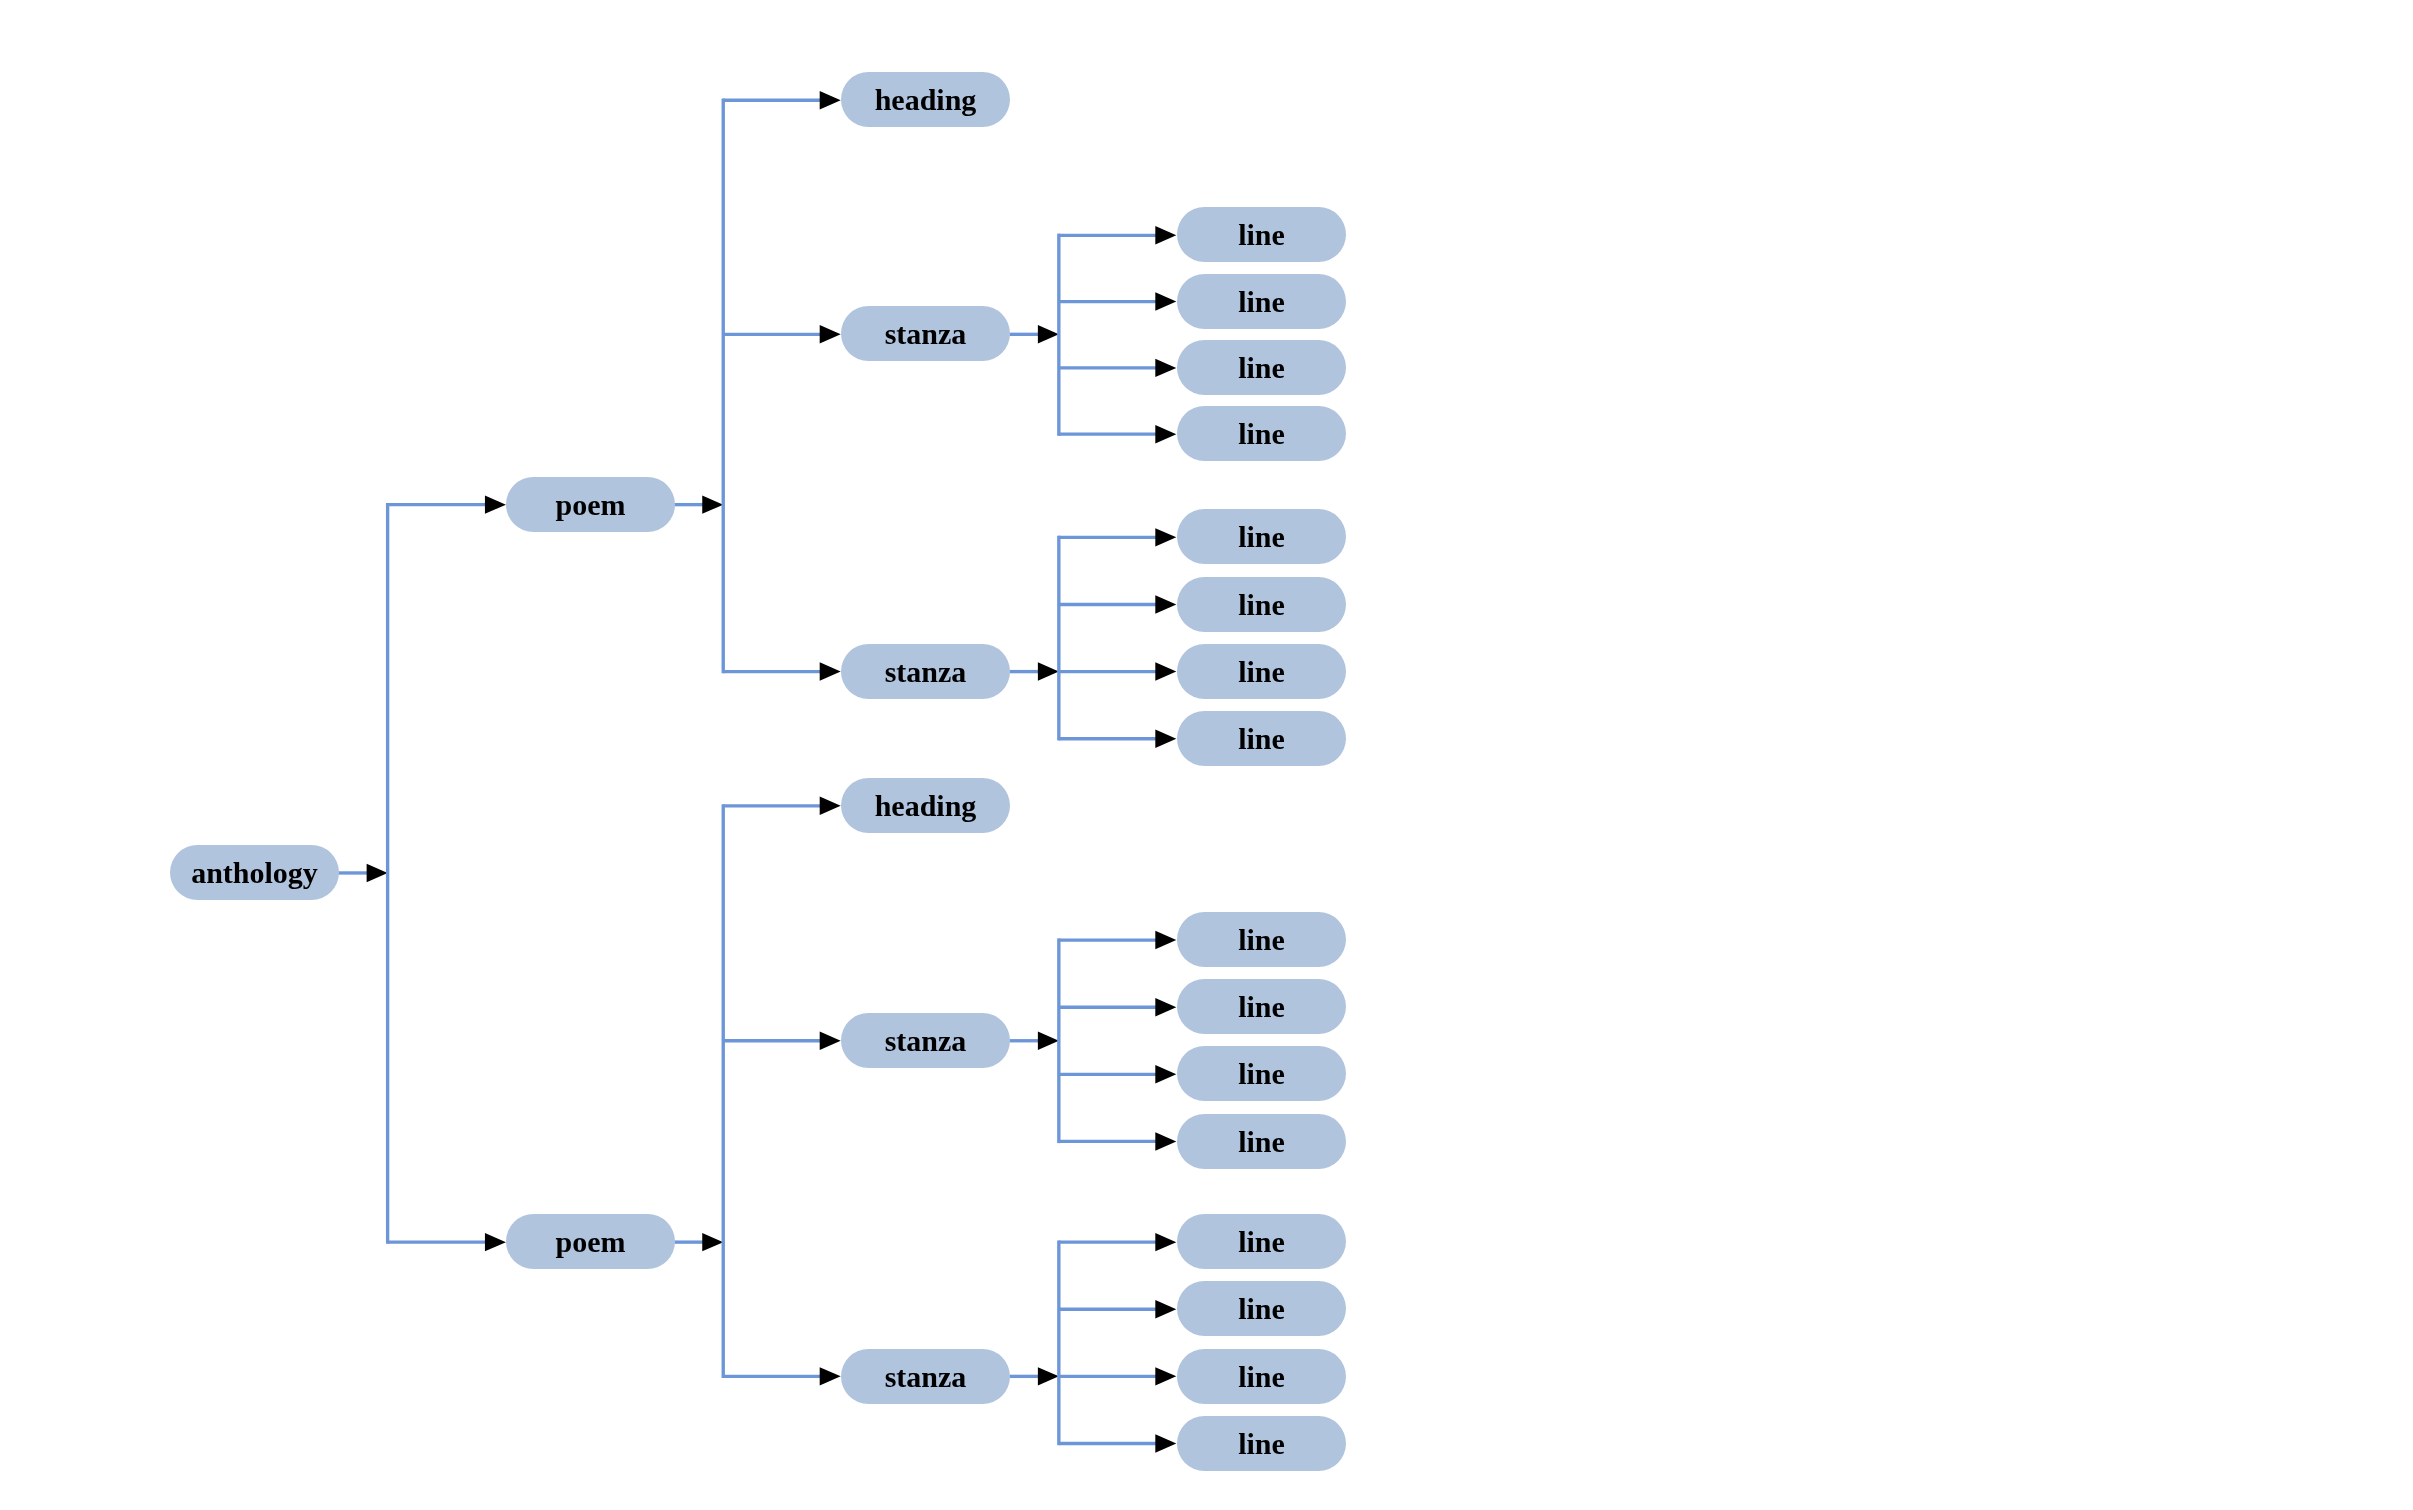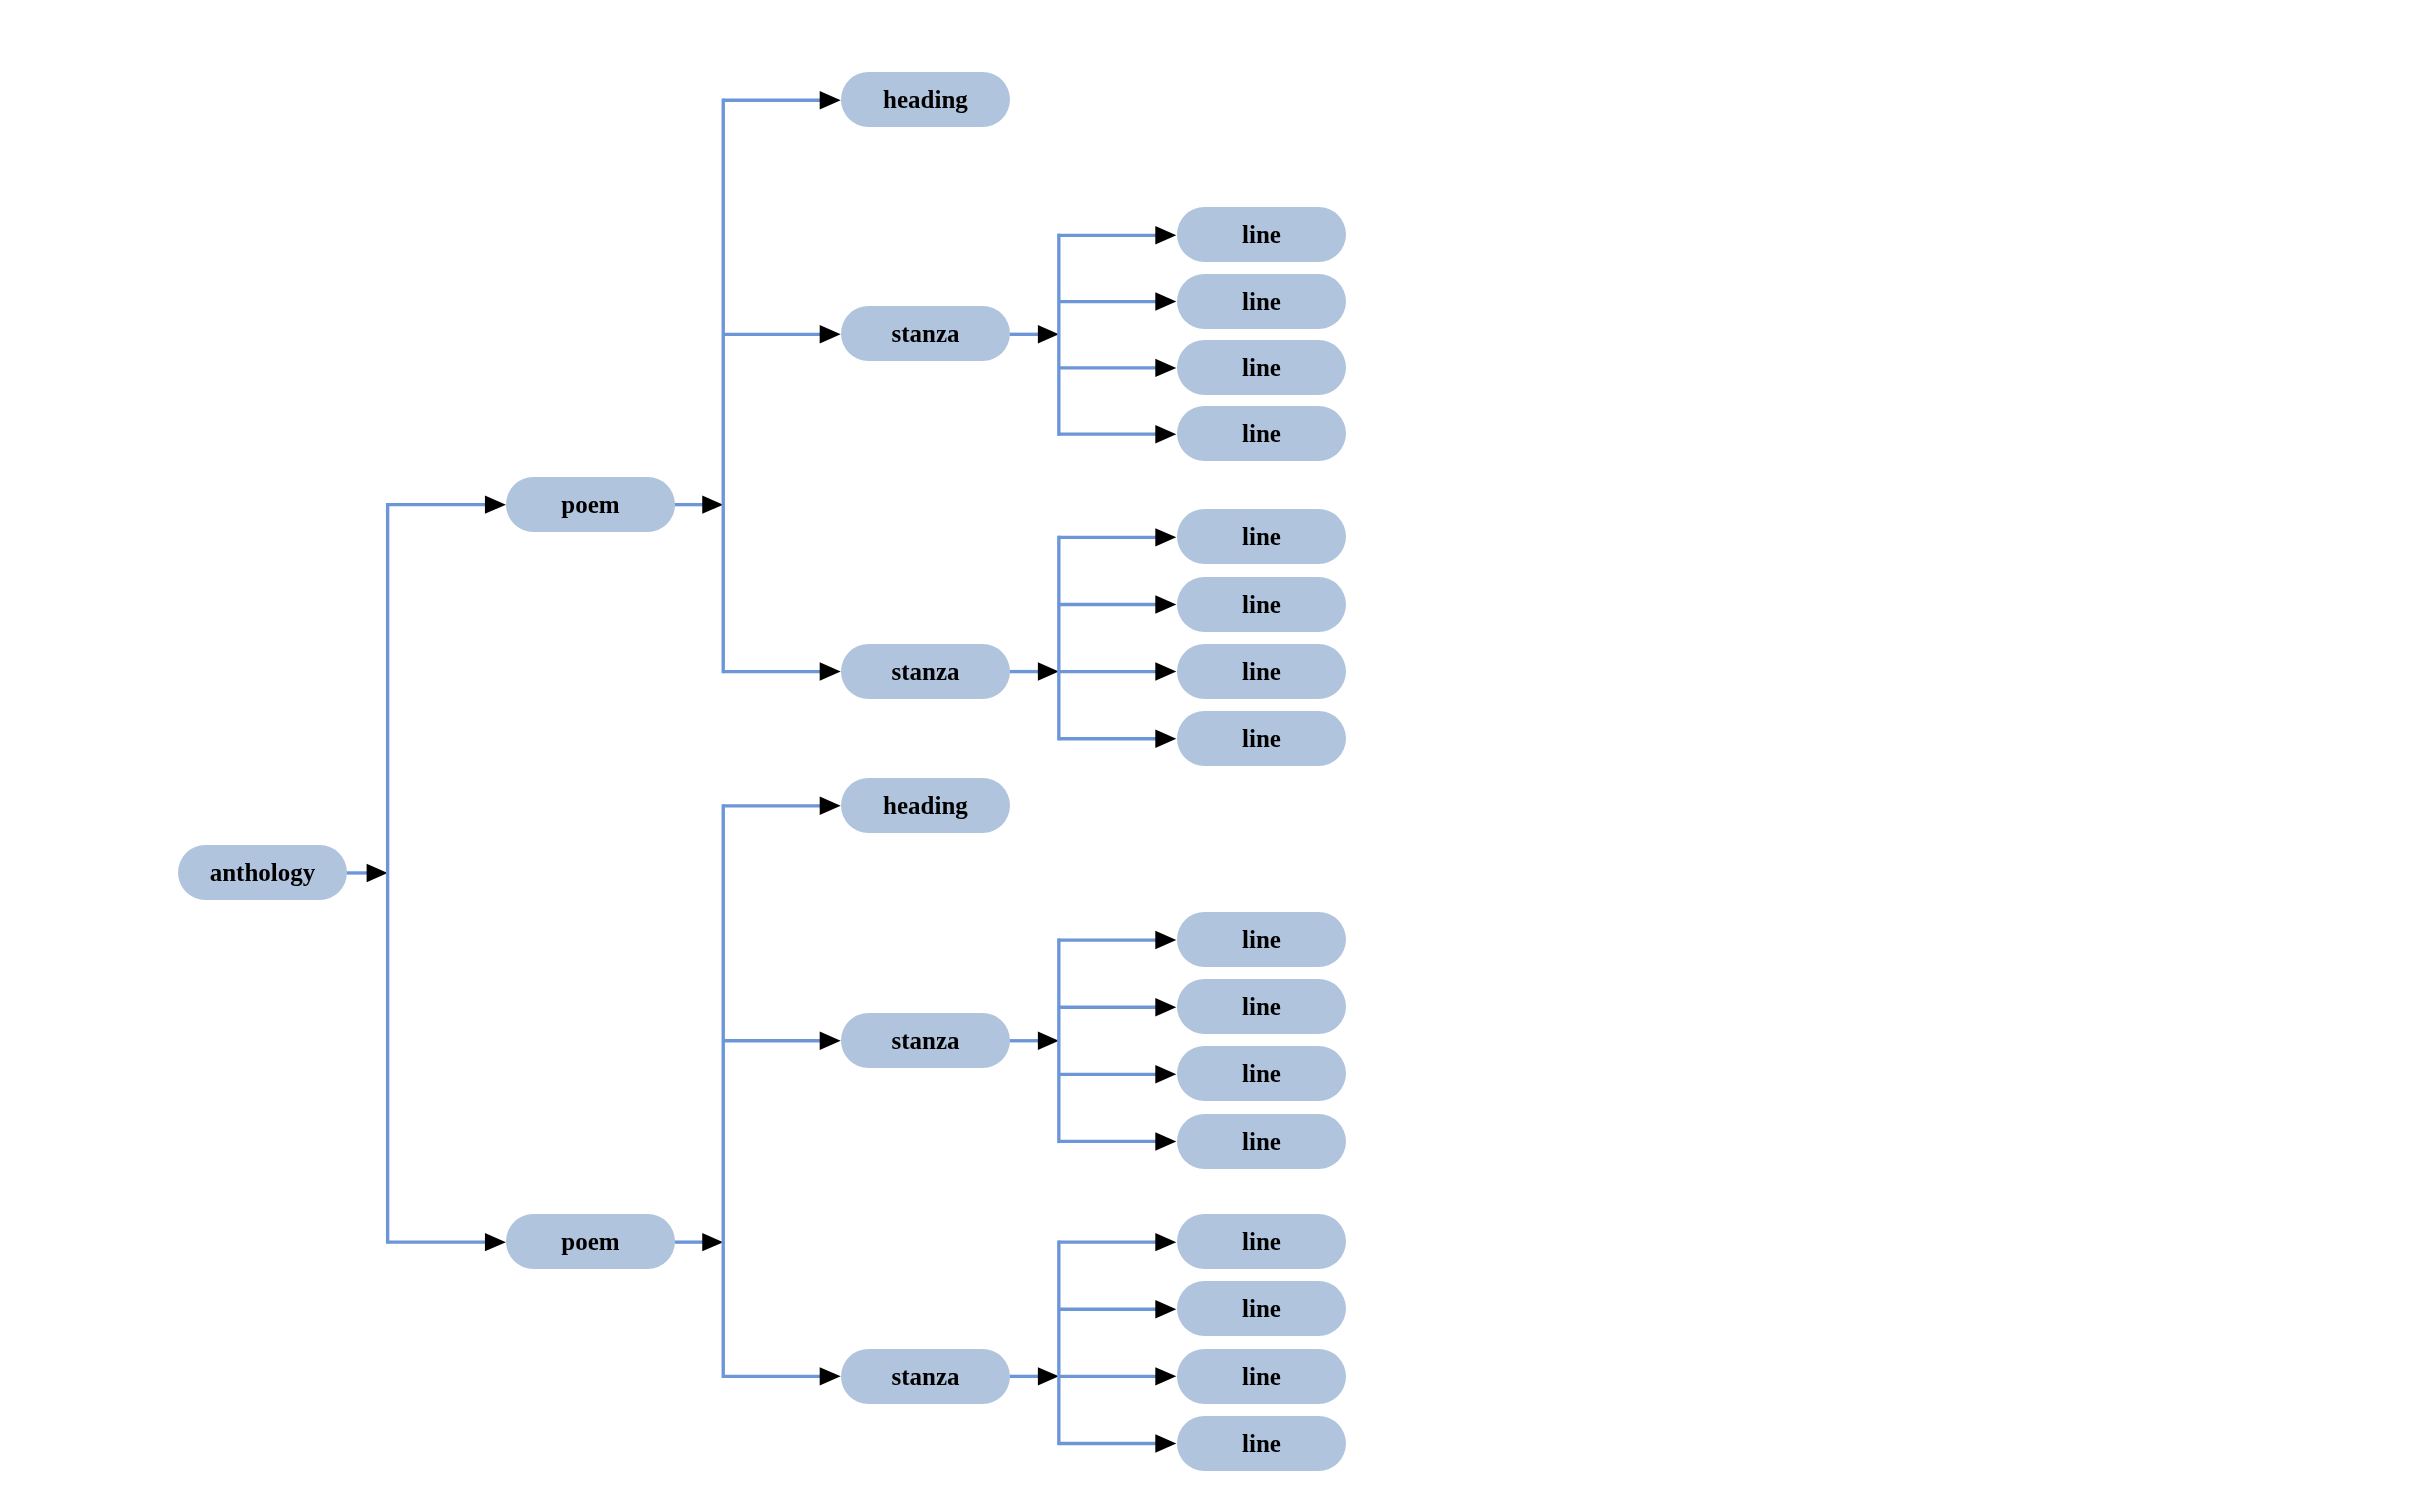--- a/index.html
+++ b/index.html
@@ -18,21 +18,21 @@
     width: 2413px; height: 1511px;
   }
   .node {
     position: absolute;
     width: 169px;
     height: 55px;
     border-radius: 28px;
     background: var(--node-fill, #b0c4de);
     color: var(--node-text, #000000);
     font-weight: bold;
-    font-size: 25px;
+    font-size: 30px;
     line-height: 55px;
     text-align: center;
     white-space: nowrap;
   }
 </style>
 </head>
 <body>
 
 <div class="canvas">
 
@@ -115,21 +115,21 @@
         <polygon points="1402,1480 1377,1469 1377,1491" fill="#000000"></polygon>
         <line x1="1262" y1="1560" x2="1380" y2="1560" stroke="#6c96d8" stroke-width="4"></line>
         <polygon points="1402,1560 1377,1549 1377,1571" fill="#000000"></polygon>
         <line x1="1262" y1="1640" x2="1380" y2="1640" stroke="#6c96d8" stroke-width="4"></line>
         <polygon points="1402,1640 1377,1629 1377,1651" fill="#000000"></polygon>
         <line x1="1262" y1="1720" x2="1380" y2="1720" stroke="#6c96d8" stroke-width="4"></line>
         <polygon points="1402,1720 1377,1709 1377,1731" fill="#000000"></polygon>
       </g>
     </svg>
 
-  <div class="node" style="left:178px;top:845px">anthology</div>
+  <div class="node" style="left:170px;top:845px">anthology</div>
 
   <div class="node" style="left:506px;top:477px">poem</div>
   <div class="node" style="left:506px;top:1214px">poem</div>
 
   <div class="node" style="left:841px;top:72px">heading</div>
   <div class="node" style="left:841px;top:306px">stanza</div>
   <div class="node" style="left:841px;top:644px">stanza</div>
   <div class="node" style="left:841px;top:778px">heading</div>
   <div class="node" style="left:841px;top:1013px">stanza</div>
   <div class="node" style="left:841px;top:1349px">stanza</div>

